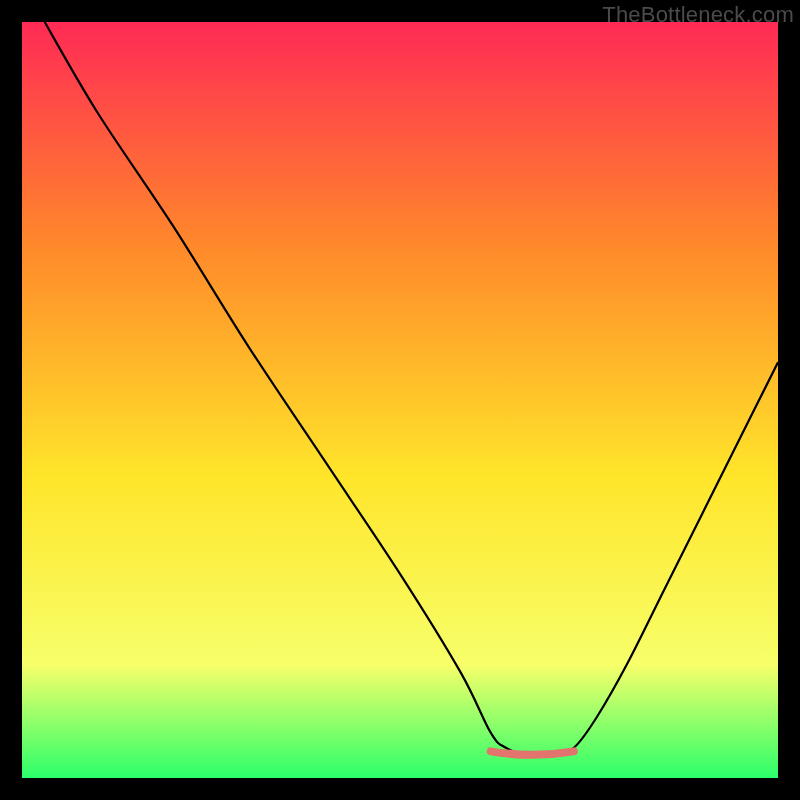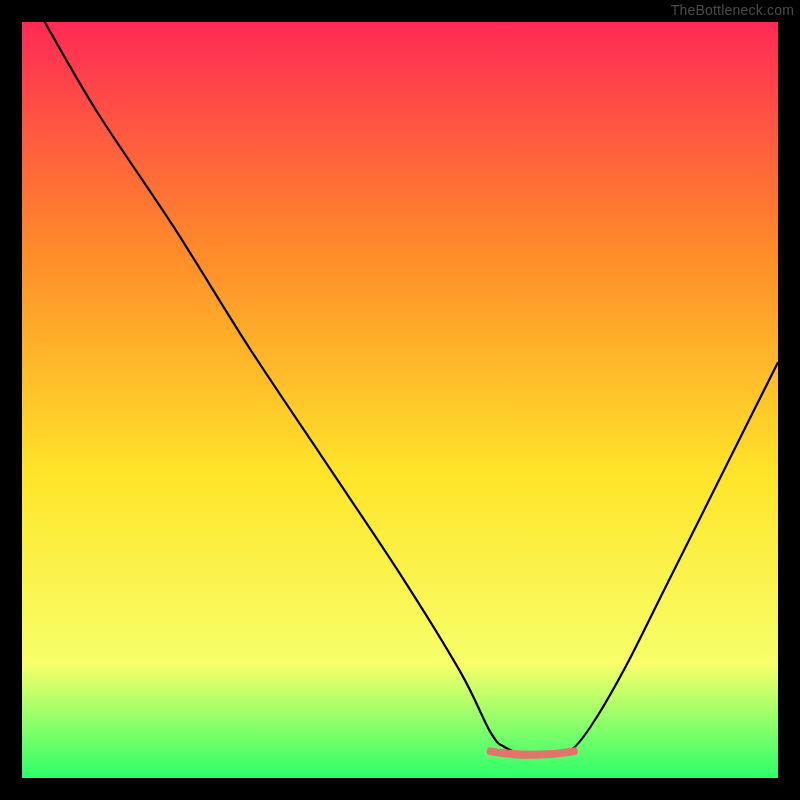--- a/index.html
+++ b/index.html
@@ -23,21 +23,21 @@
     left: 0;
     top: 0;
     width: 756px;
     height: 756px;
   }
   .watermark {
     position: absolute;
     top: 2px;
     right: 6px;
     font-family: Arial, Helvetica, sans-serif;
-    font-size: 14px;
+    font-size: 22px;
     font-weight: 500;
     color: #4b4b4b;
     letter-spacing: 0.2px;
     user-select: none;
   }
 </style>
 </head>
 <body>
 
 <div class="frame">

